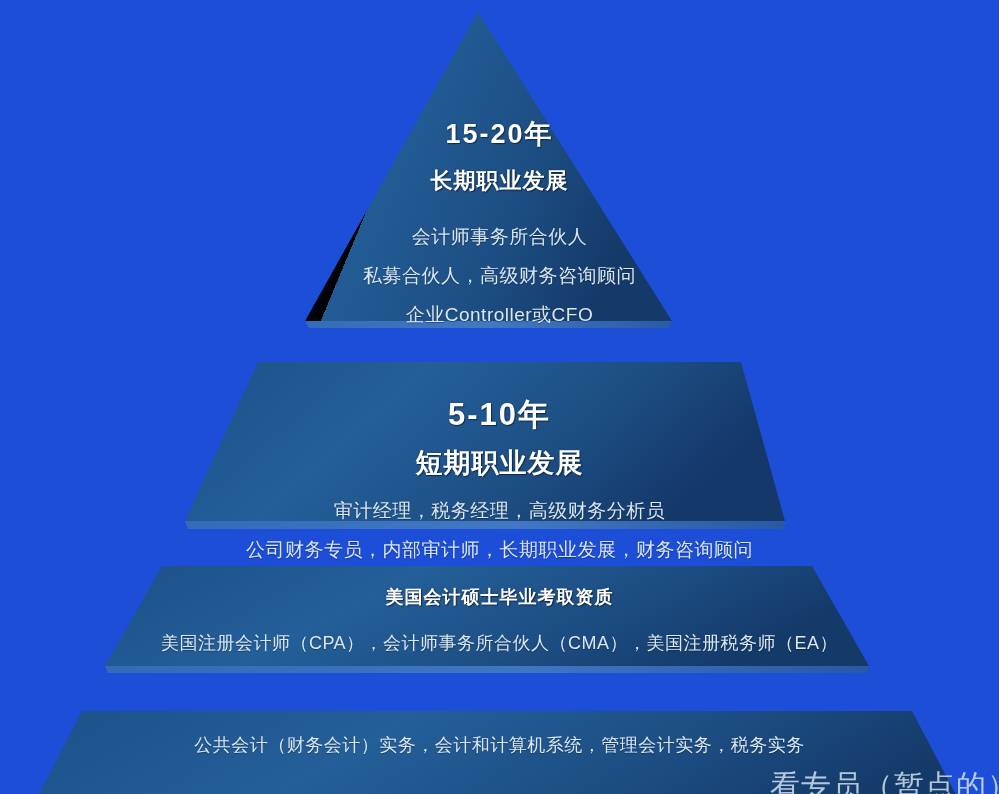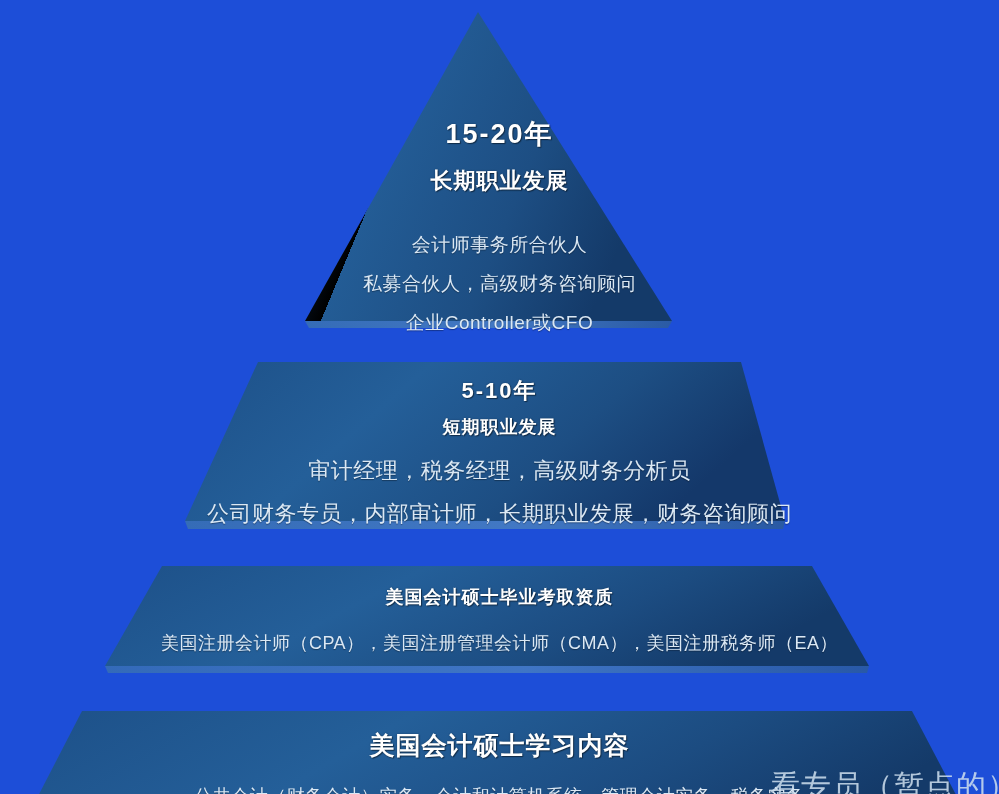--- a/index.html
+++ b/index.html
@@ -79,31 +79,31 @@
     letter-spacing: 0.5px;
   }
 
   
   #tier-1 {
     top: 12px;
     height: 316px;
   }
   #tier-1 .tier-years   { font-size: 27px; margin-top: 104px; }
   #tier-1 .tier-title   { font-size: 22px; margin-top: 14px; }
-  #tier-1 .tier-line    { font-size: 19px; margin-top: 36px; }
+  #tier-1 .tier-line    { font-size: 19px; margin-top: 28px; }
   #tier-1 .tier-line + .tier-line { margin-top: 13px; }
 
   
   #tier-2 {
     top: 362px;
     height: 167px;
   }
-  #tier-2 .tier-years { font-size: 22px; margin-top: 14px; }
-  #tier-2 .tier-title { font-size: 18px; margin-top: 9px; }
-  #tier-2 .tier-line  { font-size: 22px; margin-top: 17px; }
+  #tier-2 .tier-years { font-size: 31px; margin-top: 32px; }
+  #tier-2 .tier-title { font-size: 27px; margin-top: 9px; }
+  #tier-2 .tier-line  { font-size: 19px; margin-top: 17px; }
   #tier-2 .tier-line + .tier-line { margin-top: 13px; }
 
   
   #tier-3 {
     top: 566px;
     height: 107px;
   }
   #tier-3 .tier-title { font-size: 18px; margin-top: 19px; }
   #tier-3 .tier-line  { font-size: 18px; margin-top: 22px; }
 
@@ -201,37 +201,36 @@
           <stop offset="0%" stop-color="#3d76ac"></stop>
           <stop offset="55%" stop-color="#4e86bd"></stop>
           <stop offset="100%" stop-color="#2d5d92"></stop>
         </linearGradient>
       </defs>
       <polygon points="162,0 812,0 869,100 105,100" fill="url(#g3)"></polygon>
       <polygon points="105,100 869,100 867,107 108,107" fill="url(#g3edge)" opacity="0.7"></polygon>
     </svg>
     <div class="tier-text">
       <div class="tier-title">美国会计硕士毕业考取资质</div>
-      <div class="tier-line">美国注册会计师（CPA），美国注册管理会计师（CMA），美国注册税务师（EA）</div>
+      <div class="tier-line">美国注册会计师（CPA），会计师事务所合伙人（CMA），美国注册税务师（EA）</div>
     </div>
   </div>
 
   <div class="tier" id="tier-4">
     <svg class="tier-shape" viewBox="0 0 999 120" preserveAspectRatio="none">
       <defs>
         <linearGradient id="g4" x1="0" y1="0" x2="1" y2="0.22">
           <stop offset="0%" stop-color="#1d5088"></stop>
           <stop offset="40%" stop-color="#245f99"></stop>
           <stop offset="74%" stop-color="#1c4c81"></stop>
           <stop offset="100%" stop-color="#143a69"></stop>
         </linearGradient>
       </defs>
       <polygon points="82,0 912,0 975,120 20,120" fill="url(#g4)"></polygon>
     </svg>
     <div class="tier-text">
-      <div class="tier-title">美国会计硕士学习内容</div>
       <div class="tier-line">公共会计（财务会计）实务，会计和计算机系统，管理会计实务，税务实务</div>
     </div>
   </div>
 
   <div id="watermark">看专员（暂点的）</div>
 
 </div>
 
 </body></html>

